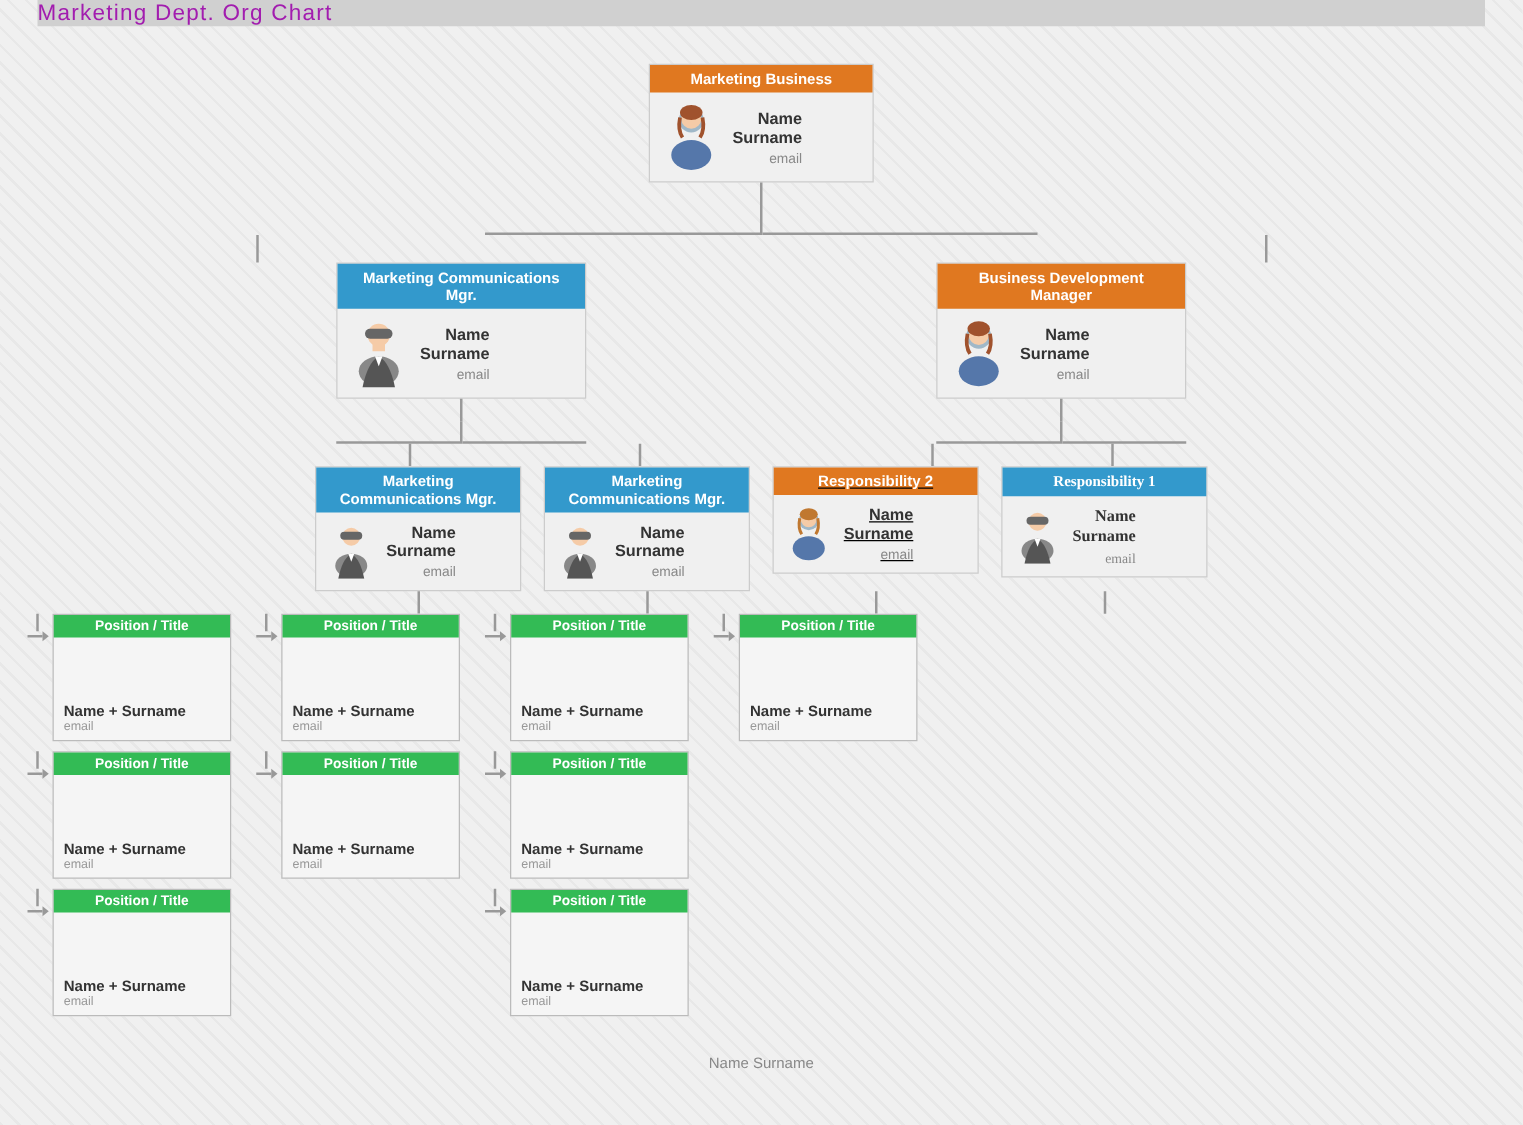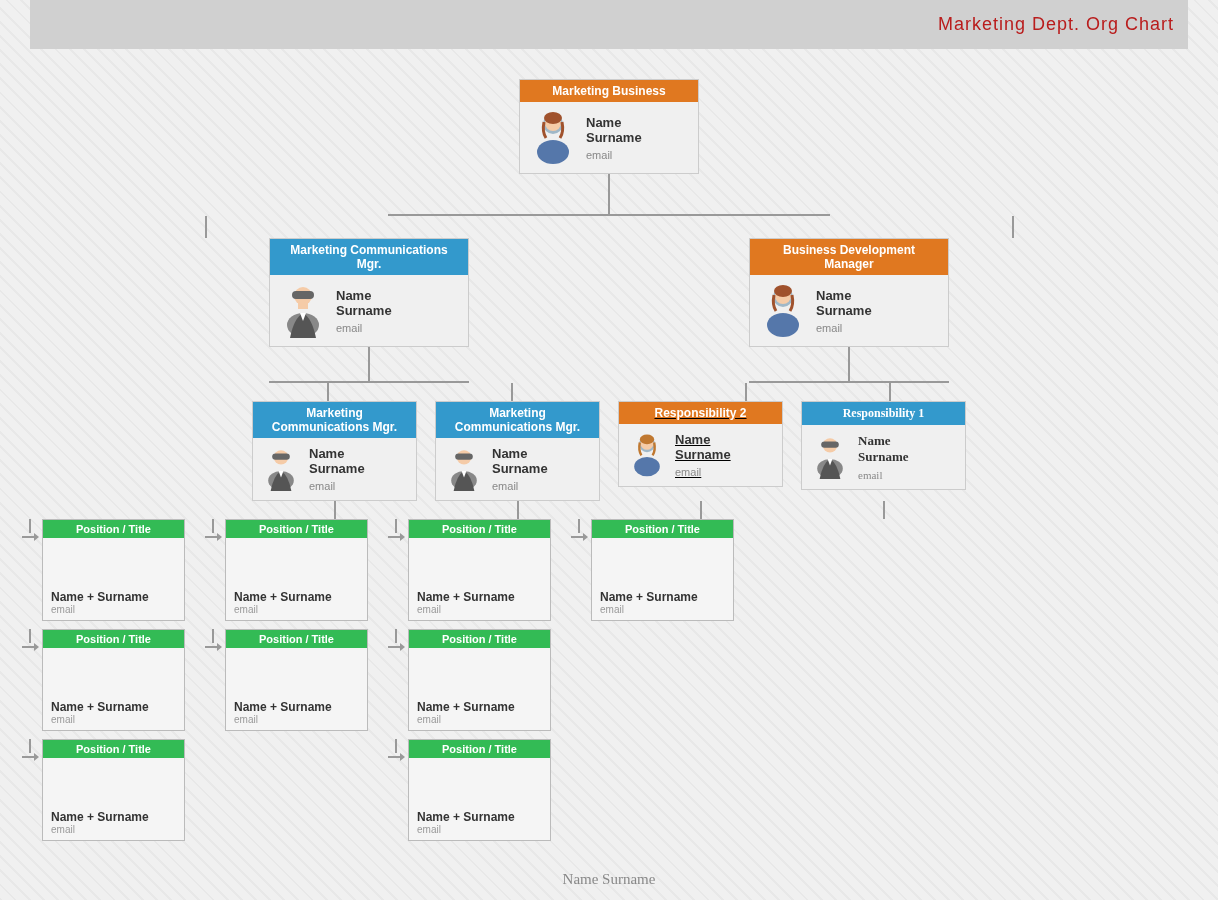--- a/index.html
+++ b/index.html
@@ -13,24 +13,23 @@
         #f0f0f0 2px,
         #f0f0f0 10px
       );
       min-height: 900px;
       width: 1218px;
       overflow-x: hidden;
     }
 
     .page-title-bar {
       background: #d0d0d0;
-      text-align: right;
-      padding: 14px;
+      text-align: left;
       margin: 0 30px 20px 30px;
-      color: #b91c1c;
+      color: #a21caf;
       font-size: 18px;
       letter-spacing: 1px;
     }
 
     
     .card {
       background: #f0f0f0;
       border: 1px solid #ccc;
       display: flex;
       flex-direction: column;
@@ -52,20 +51,21 @@
       display: flex;
       flex-direction: row;
       align-items: center;
       padding: 8px;
       gap: 8px;
     }
 
     .card-text {
       display: flex;
       flex-direction: column;
+      text-align: right;
     }
 
     .card-name {
       font-weight: bold;
       font-size: 13px;
       color: #333;
     }
 
     .card-email {
       font-size: 11px;
@@ -583,16 +583,16 @@
             <div class="small-card-name">Name + Surname</div>
             <div class="small-card-email">email</div>
           </div>
         </div>
       </div>
     </div>
 
   </div>
 
   <div style="display:flex;justify-content:center;margin-top:30px;">
-    <span style="font-size:15px;color:#888;font-family:Liberation Serif, serif;">Name Surname</span>
+    <span style="font-size:12px;color:#888;">Name Surname</span>
   </div>
 
 </div>
 
 </body></html>

